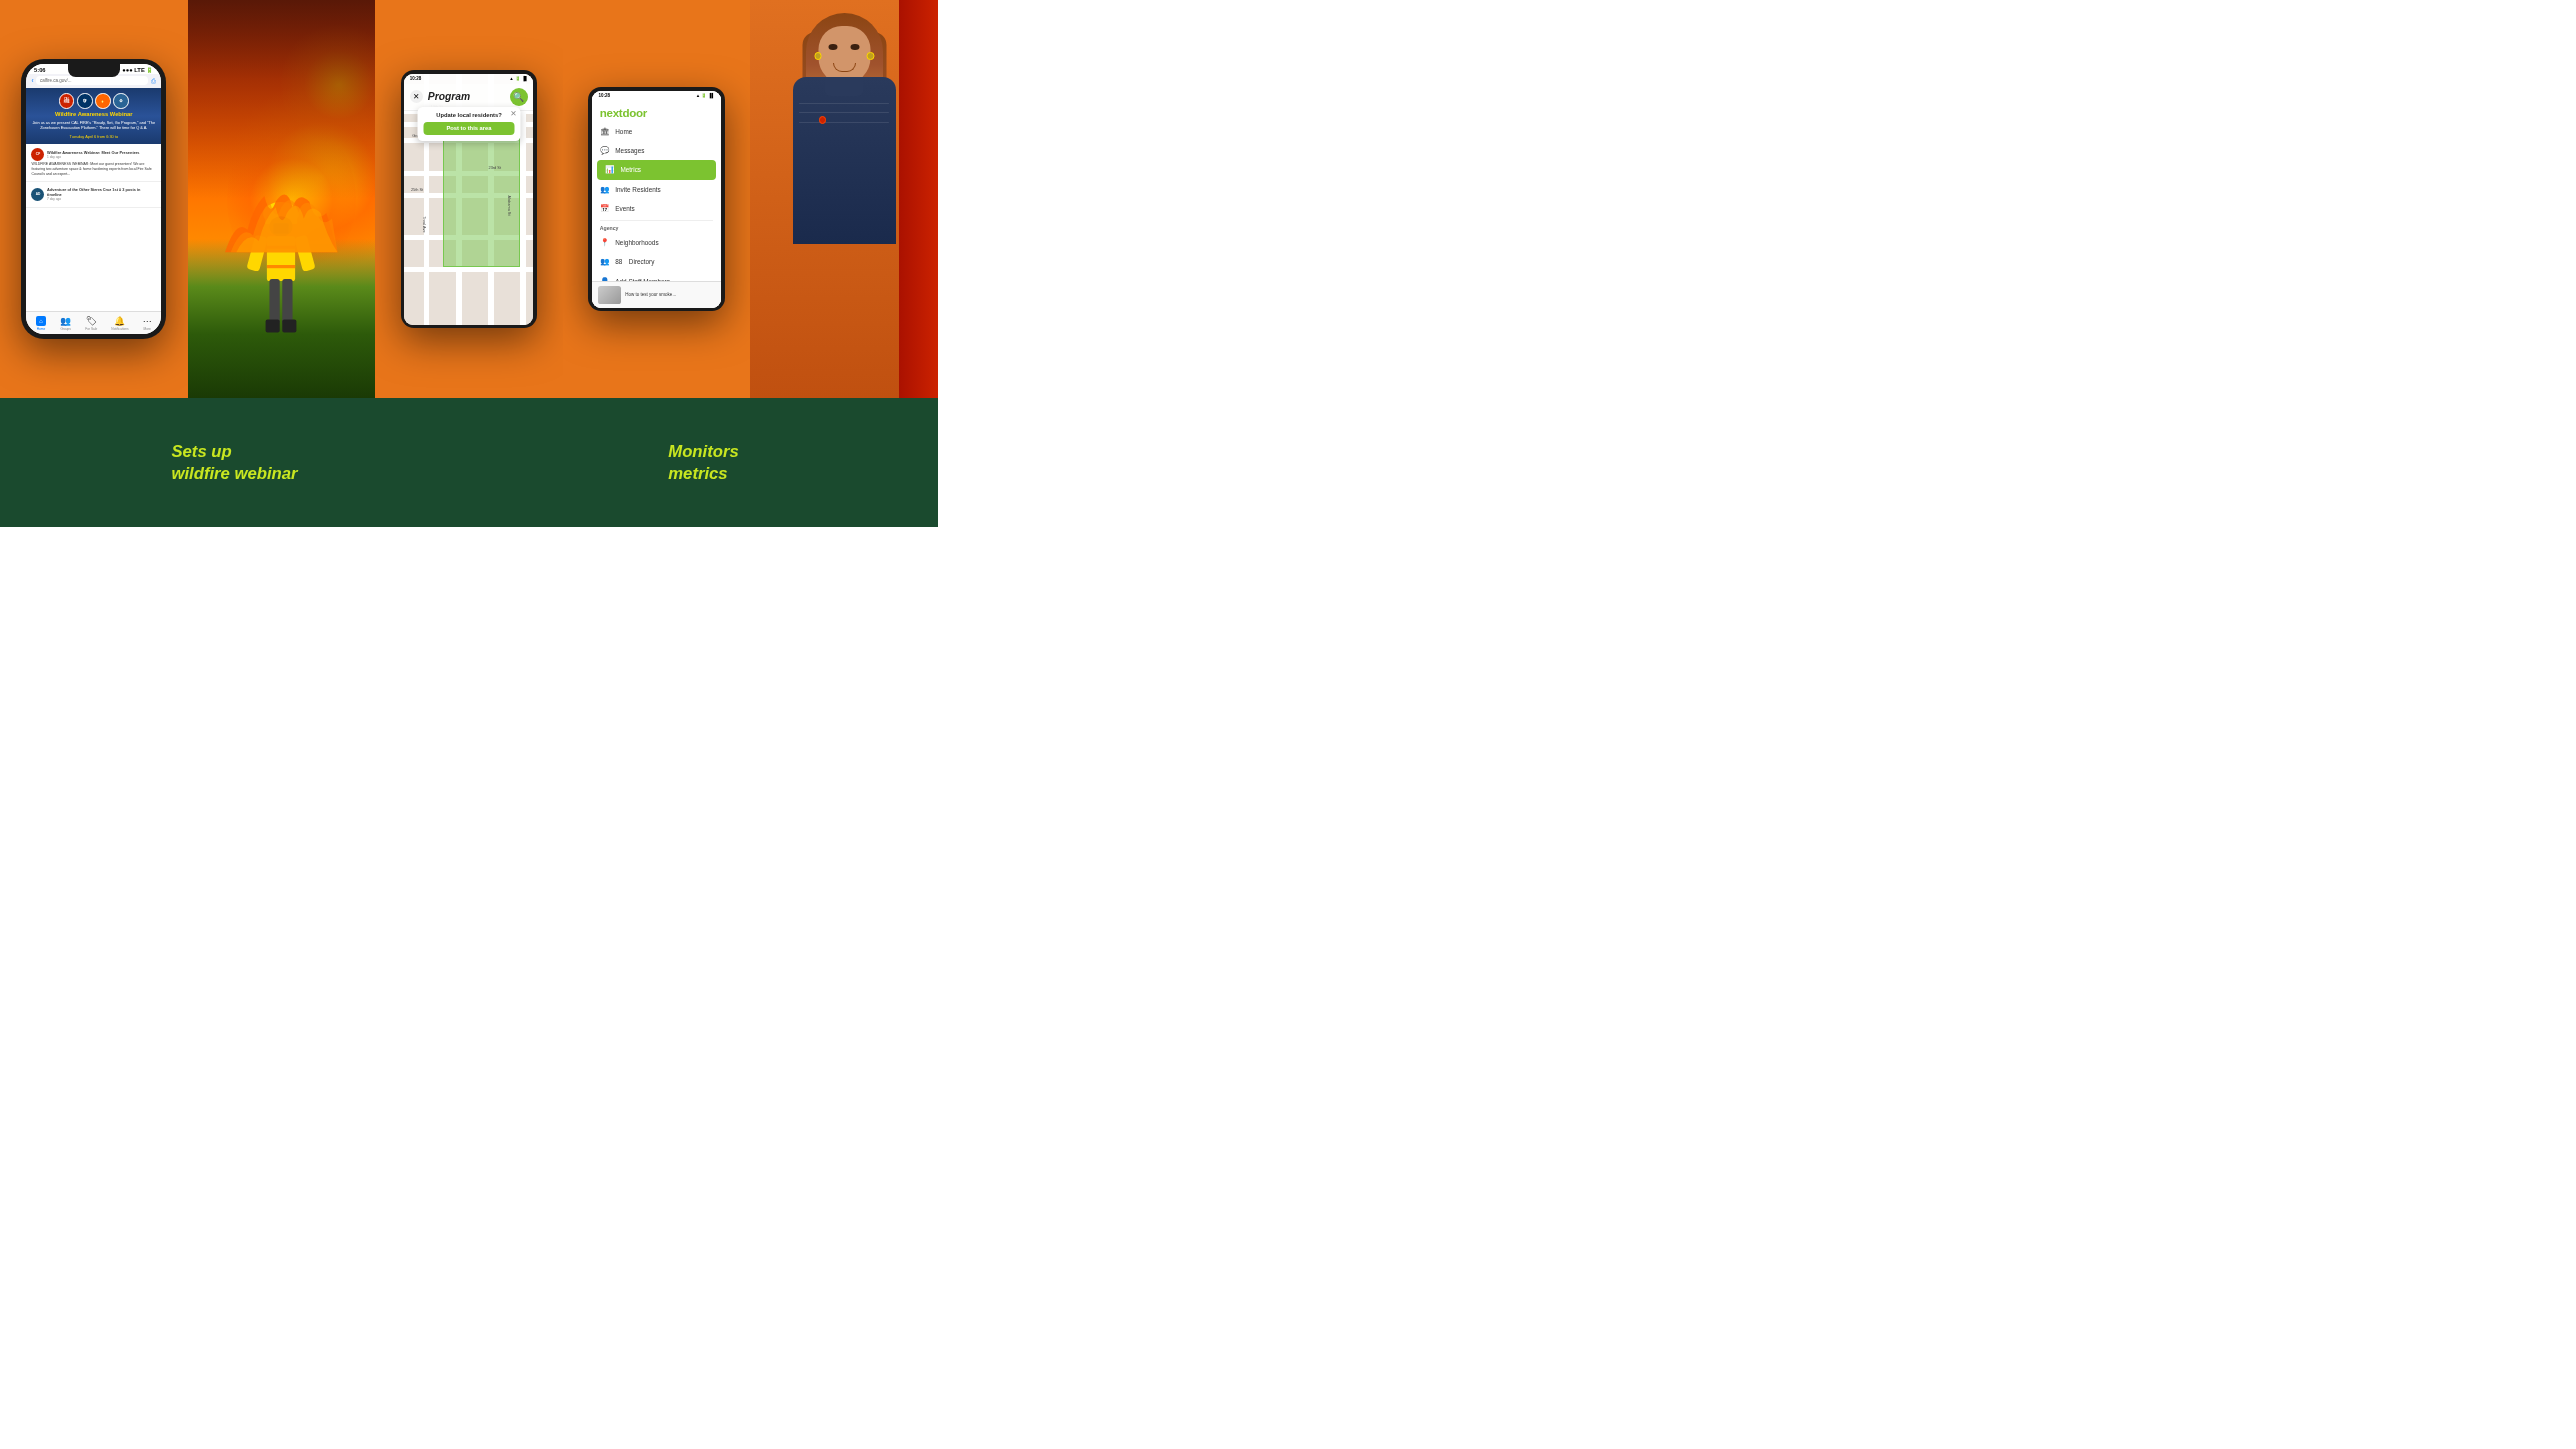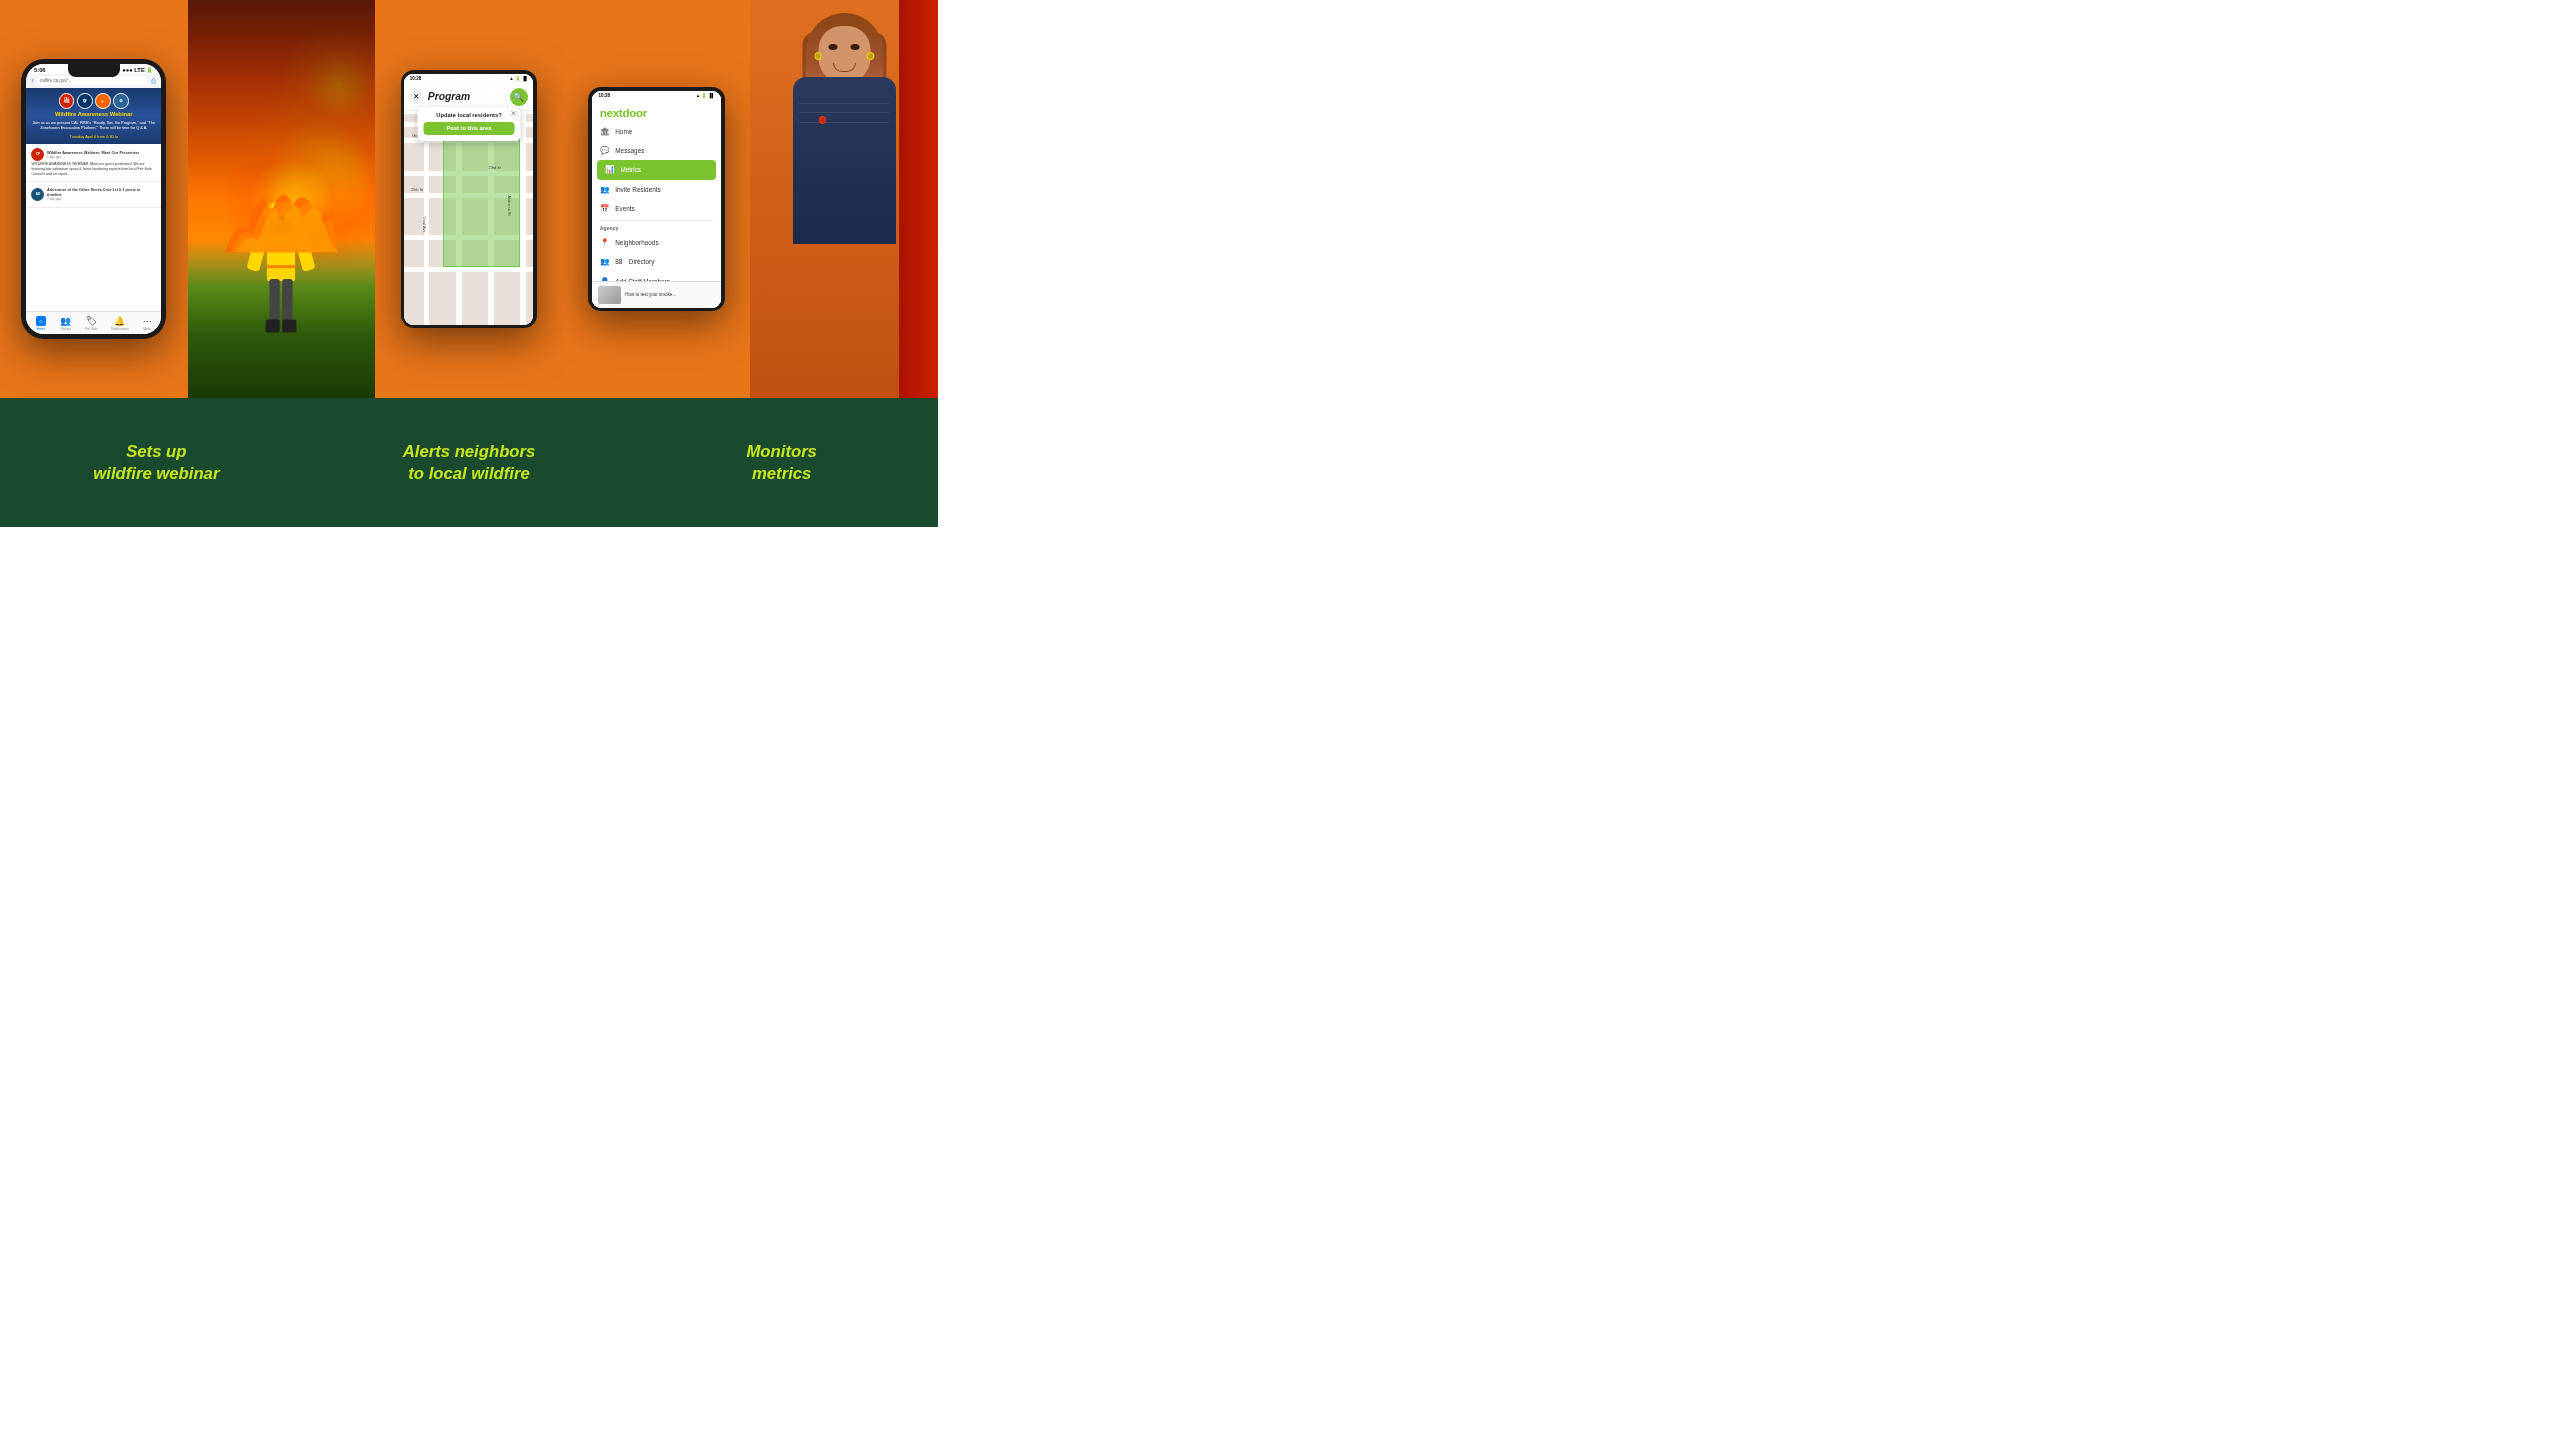--- a/index.html
+++ b/index.html
@@ -69,21 +69,20 @@
       align-items: center;
       justify-content: center;
       padding: 13px;
     }
 
     .caption-text {
       color: #C8E620;
       font-size: 16.7px;
       font-weight: 900;
       font-style: italic;
-      text-align: center;
       line-height: 1.3;
     }
 
     
     .phone {
       position: relative;
       display: flex;
       flex-direction: column;
       align-items: center;
     }
@@ -884,19 +883,16 @@
     </div>
   </div>
 
 </div>
 
 <div class="bottom-section">
   <div class="caption-panel">
     <div class="caption-text">Sets up<br>wildfire webinar</div>
   </div>
   <div class="caption-panel">
-    <div class="caption-text">Alerts neighbors<br>to local wildfire</div>
-  </div>
-  <div class="caption-panel">
     <div class="caption-text">Monitors<br>metrics</div>
   </div>
 </div>
 
 
 </body></html>

